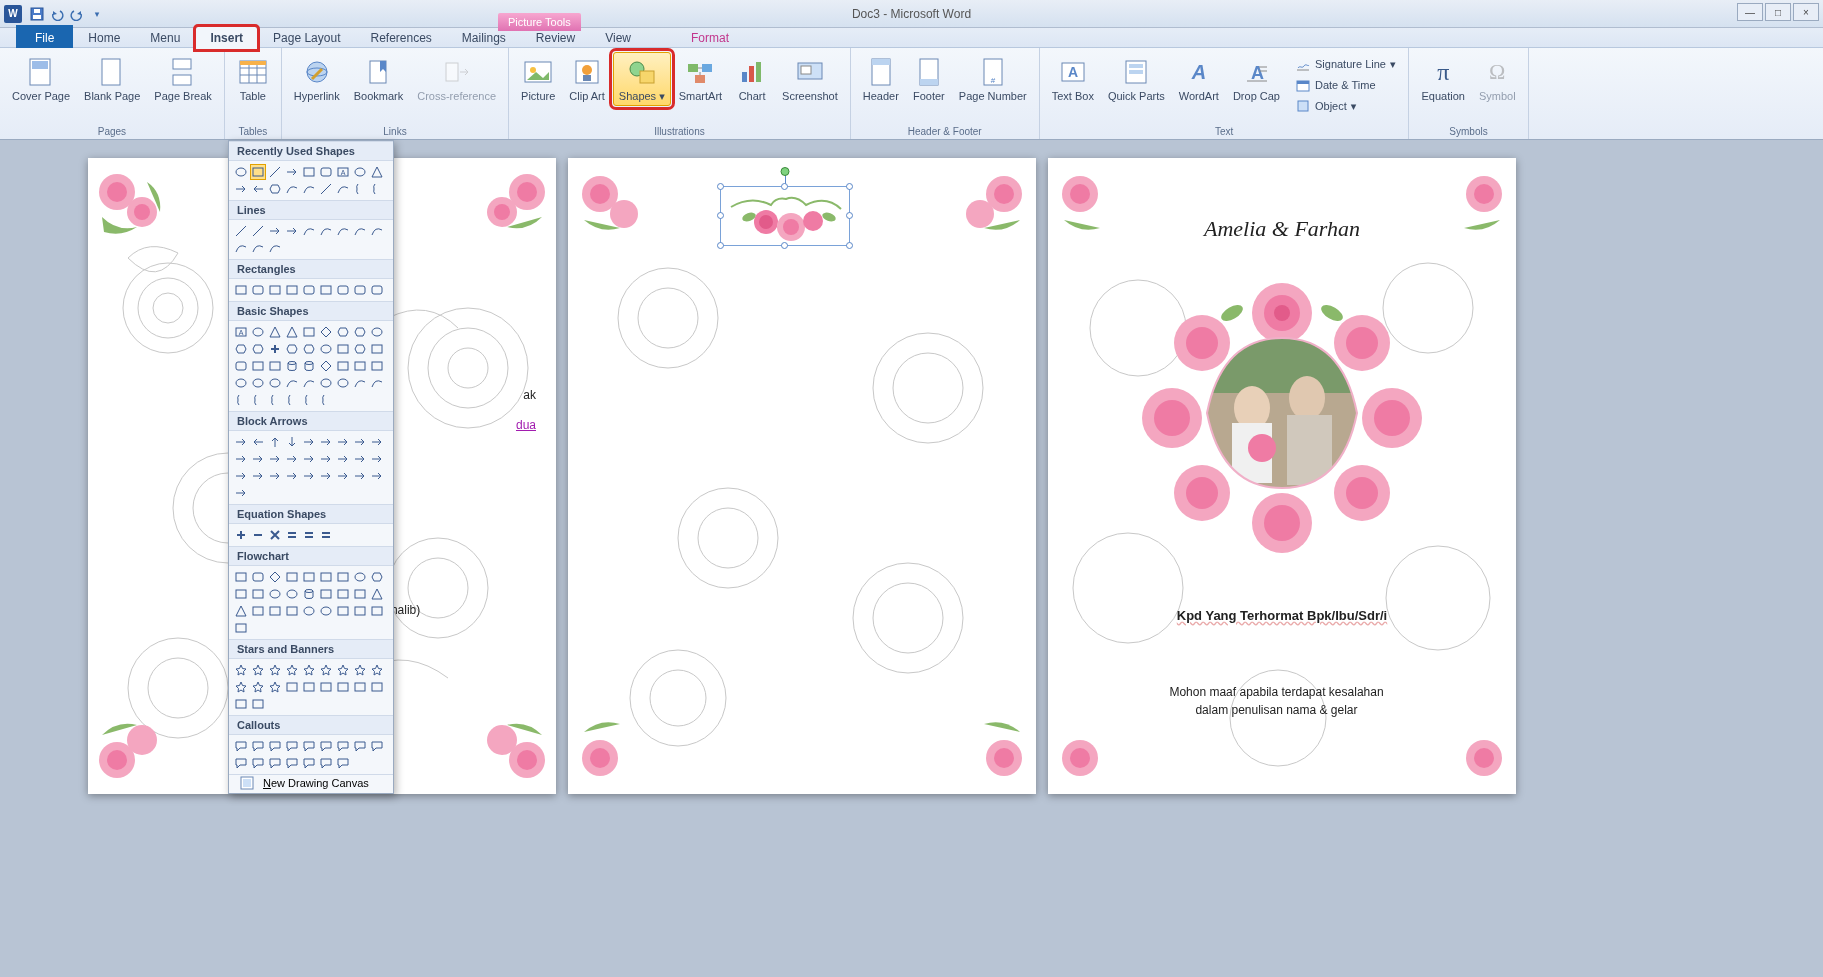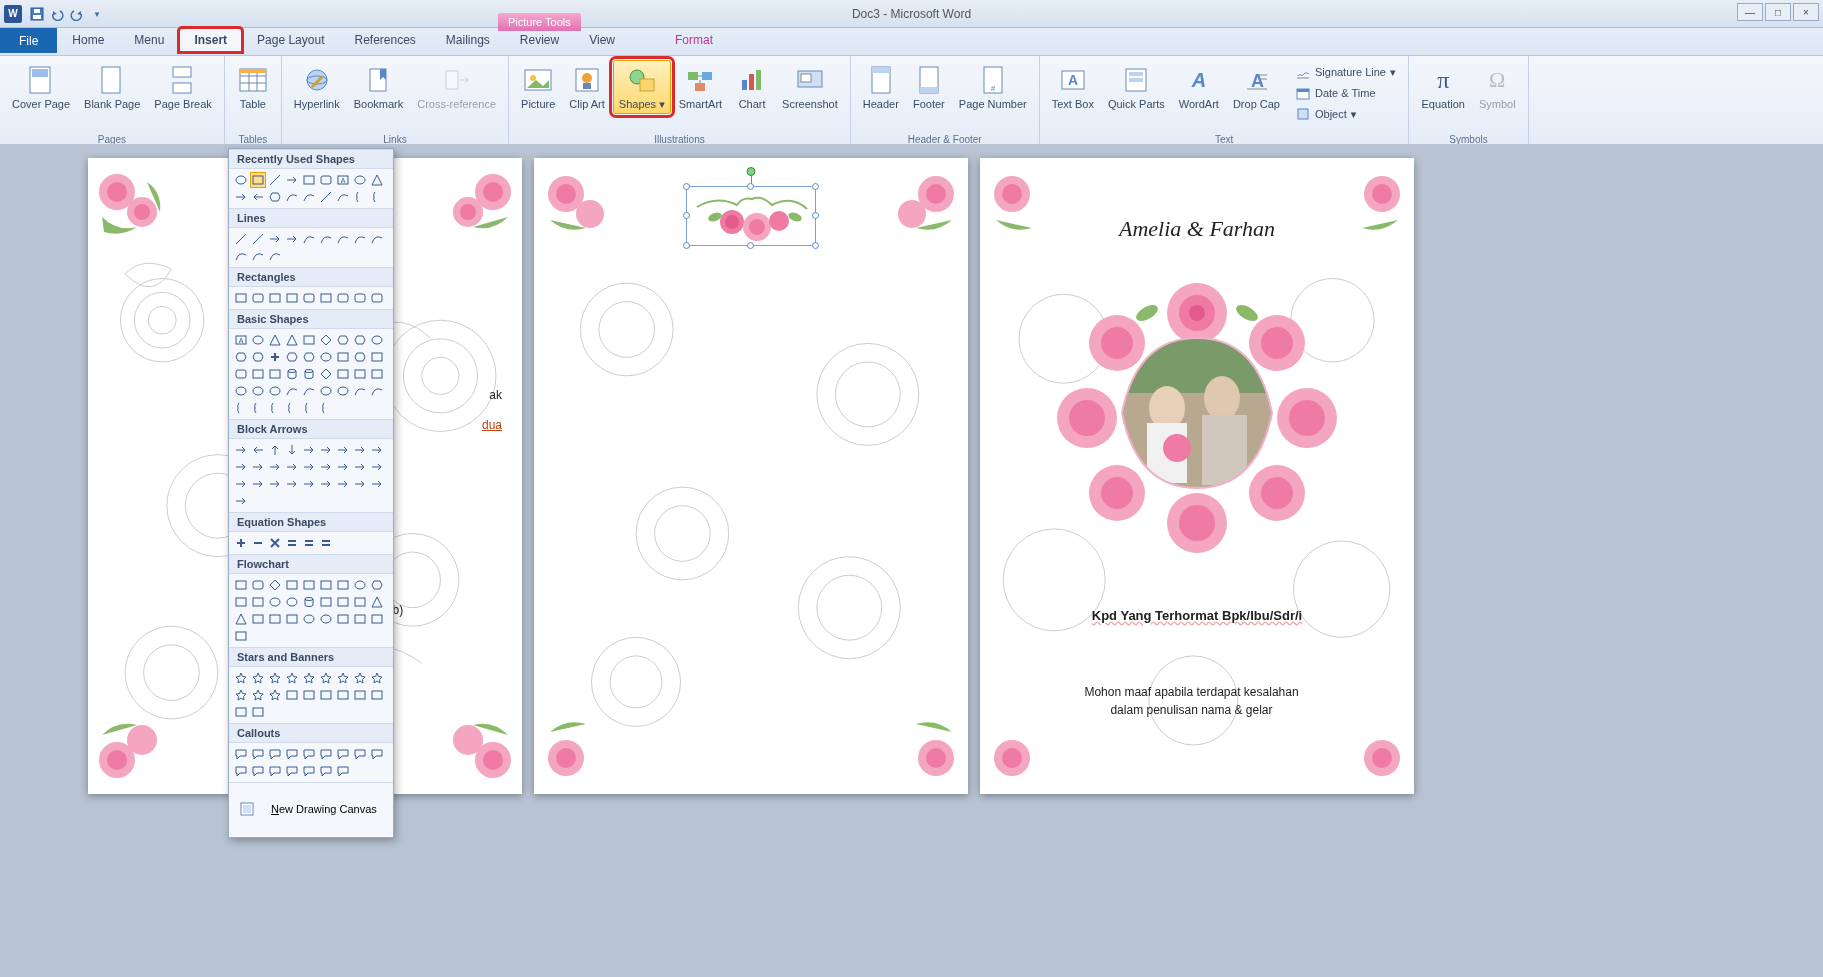--- a/index.html
+++ b/index.html
@@ -10,21 +10,21 @@
 .qat { display:flex; align-items:center; padding-left:4px; gap:2px;}
 .qat-icon { width:18px; height:18px; display:flex; align-items:center; justify-content:center; border:1px solid transparent; border-radius:2px; cursor:pointer;}
 .word-icon { width:18px; height:18px; background:#2a5699; color:#fff; font-weight:bold; font-size:10px; display:flex; align-items:center; justify-content:center; border-radius:2px; margin-right:4px;}
 .tool-tab-area { position:absolute; left:498px; top:0; height:44px; display:flex; align-items:center;}
 .tool-tab { background:linear-gradient(#f7a7d0,#e072b2); padding:3px 10px; font-size:11px; color:#fff; border-radius:2px 2px 0 0;}
 .doc-title { position:absolute; left:50%; transform:translateX(-50%); font-size:12px; color:#555;}
 .win-controls { position:absolute; right:4px; top:3px; display:flex; gap:2px;}
 .win-btn { width:26px; height:18px; border:1px solid #9aaac0; background:#e8eef7; display:flex; align-items:center; justify-content:center; font-size:10px; cursor:pointer;}
 
 
-.tabrow { height:28px; background:linear-gradient(#e6edf7,#dce6f4); display:flex; align-items:flex-start; font-size:12px; padding-left:0; border-bottom:1px solid #b8c8de;}
+.tabrow { height:20px; background:linear-gradient(#e6edf7,#dce6f4); display:flex; align-items:center; font-size:12px; padding-left:16px; border-bottom:1px solid #b8c8de;}
 .tab { padding:4px 14px; cursor:pointer; color:#3a4a63; border:1px solid transparent; border-bottom:none; position:relative;}
 .tab.file { background:#1a66b0; color:#fff; border-radius:0; padding:5px 18px;}
 .tab.active { background:#f2f6fb; border-color:#b8c8de; border-bottom:1px solid #f2f6fb; margin-bottom:-1px; border-radius:3px 3px 0 0;font-weight:bold;}
 .tab.highlighted { outline:3px solid #d92b2b; outline-offset:-1px; z-index:5; background:#f2f6fb; border-color:#b8c8de;}
 .tab.format { color:#c2378d;}
 
 
 .ribbon { height:92px; background:linear-gradient(#f3f7fc,#e5ecf7); border-bottom:1px solid #9aaac0; display:flex; position:relative;}
 .group { border-right:1px solid #c5d1e3; padding:4px 6px 2px 6px; display:flex; flex-direction:column; align-items:center; justify-content:space-between;}
 .group-items { display:flex; gap:2px; align-items:flex-start; flex:1;}
@@ -37,27 +37,27 @@
 .small-btn { display:flex; align-items:center; gap:4px; font-size:11px; color:#3a4a63; padding:1px 4px; cursor:pointer; border:1px solid transparent; border-radius:2px;}
 .small-icn { width:16px; height:16px; display:inline-flex; align-items:center; justify-content:center;}
 .disabled { opacity:0.5; pointer-events:none;}
 
 
 .shapes-dropdown { position:absolute; left:228px; top:92px; width:166px; background:#f4f7fb; border:1px solid #9aaac0; box-shadow:2px 3px 8px rgba(0,0,0,.3); z-index:100; font-size:11px; padding-bottom:2px;}
 .shapes-dropdown .sec-title { background:#e5ecf7; padding:3px 8px; font-weight:bold; color:#3a4a63; border-bottom:1px solid #d0dae9; border-top:1px solid #d0dae9;}
 .shapes-grid { display:flex; flex-wrap:wrap; padding:3px 4px; gap:1px;}
 .sh { width:16px; height:16px; display:flex; align-items:center; justify-content:center; border:1px solid transparent; cursor:pointer; color:#3b5a8f;}
 .sh.sel { border-color:#e2a100; background:#ffe08a;}
-.shapes-dropdown .footer-item { display:flex; align-items:center; gap:16px; padding:18px 10px; border-top:1px solid #d0dae9; cursor:pointer;}
+.shapes-dropdown .footer-item { display:flex; align-items:center; gap:8px; padding:0 10px; border-top:1px solid #d0dae9; cursor:pointer;}
 .shapes-dropdown .footer-item .u { text-decoration:underline;}
 
 
 .docarea { position:absolute; top:144px; left:0; right:0; bottom:0; background:#b8c4d4; overflow:hidden;}
 .pages { display:flex; gap:12px; padding:14px 12px 30px 88px;}
-.page { width:434px; height:636px; background:#fff; box-shadow:0 2px 8px rgba(0,0,0,.35); position:relative; overflow:hidden;}
+.page { width:468px; height:636px; background:#fff; box-shadow:0 2px 8px rgba(0,0,0,.35); position:relative; overflow:hidden;}
 
 
 .floral-bg { position:absolute; inset:0; }
 .floral-bg svg { width:100%; height:100%; }
 .corner-rose { position:absolute; width:90px; height:90px; }
 .corner-rose.tl { top:4px; left:4px;}
 .corner-rose.tr { top:4px; right:4px;}
 .corner-rose.bl { bottom:4px; left:4px;}
 .corner-rose.br { bottom:4px; right:4px;}
 
@@ -1388,21 +1388,21 @@
         </svg>
       <svg class="corner-rose br" viewBox="0 0 90 90">
           <g transform="scale(-1,-1) translate(-90,-90)">
             <circle cx="25" cy="30" r="18" fill="#f4a6c0"></circle>
             <circle cx="25" cy="30" r="10" fill="#ef7ba4"></circle>
             <circle cx="50" cy="50" r="15" fill="#f4a6c0"></circle>
             <path d="M10 55 Q25 70 45 65" fill="#8ab96a"></path>
           </g>
         </svg>
       <div style="position:absolute;top:230px;right:20px;font-size:12px;color:#222;text-align:right;">ak</div>
-      <div style="position:absolute;top:260px;right:20px;font-size:12px;color:#c2410c;text-align:center;text-decoration:underline;">dua</div>
+      <div style="position:absolute;top:260px;right:20px;font-size:12px;color:#a21caf;text-align:center;text-decoration:underline;">dua</div>
       <div class="p1-text">dengan Ali Bin Abi Thalib)</div>
       <svg class="p1-leaf" width="140" height="40">
           <g stroke="#222" fill="none" stroke-width="1.5">
             <path d="M10 20 Q35 10 70 20 Q105 30 130 20"></path>
             <ellipse cx="25" cy="14" rx="8" ry="4" transform="rotate(-20 25 14)"></ellipse>
             <ellipse cx="40" cy="11" rx="8" ry="4" transform="rotate(-15 40 11)"></ellipse>
             <ellipse cx="55" cy="12" rx="8" ry="4" transform="rotate(-5 55 12)"></ellipse>
             <ellipse cx="85" cy="26" rx="8" ry="4" transform="rotate(15 85 26)"></ellipse>
             <ellipse cx="100" cy="27" rx="8" ry="4" transform="rotate(20 100 27)"></ellipse>
             <ellipse cx="115" cy="25" rx="8" ry="4" transform="rotate(25 115 25)"></ellipse>

